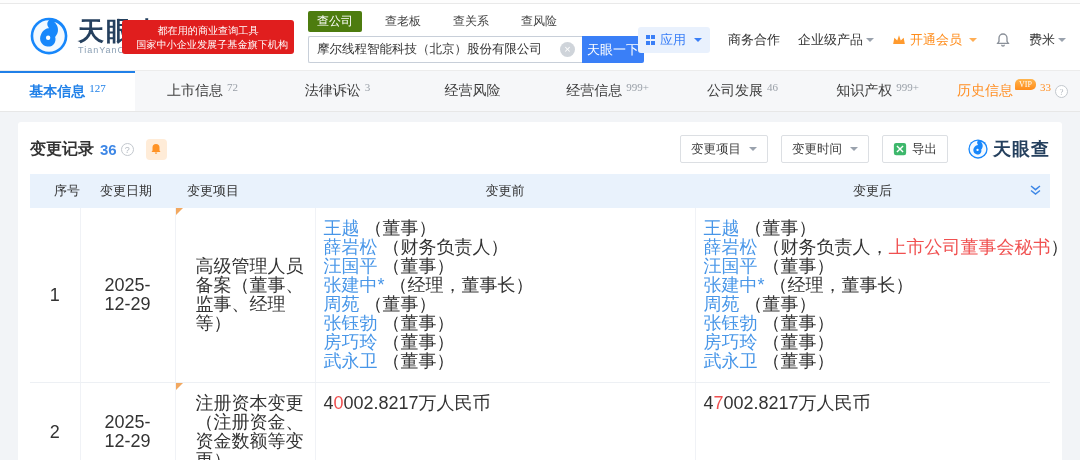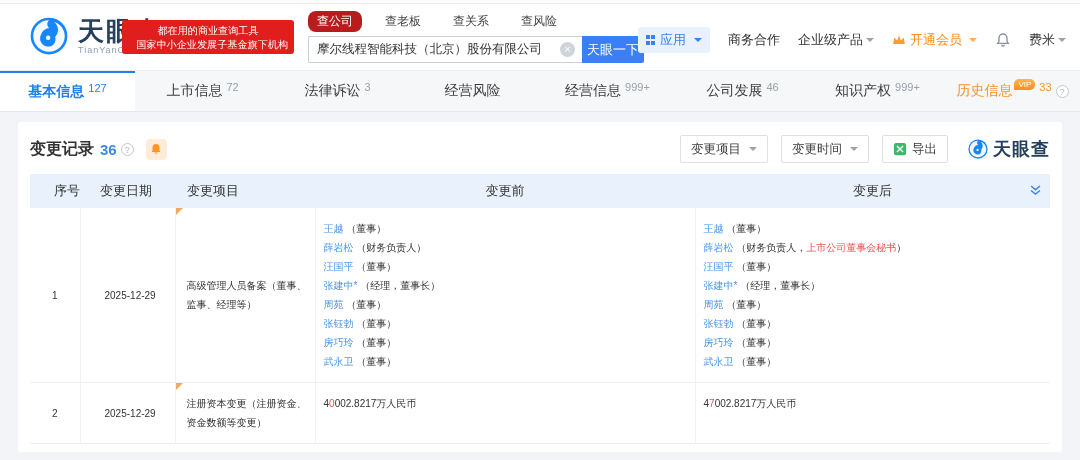--- a/index.html
+++ b/index.html
@@ -12,39 +12,39 @@
   .header:before { content:""; position:absolute; top:0; left:0; right:0; height:1px; background:#e9e9e9; }
   .logo-wrap { position:absolute; left:28px; top:12px; display:flex; align-items:center; }
   .logo-text { margin-left:8px; }
   .brand { font-size:26px; font-weight:bold; color:#25405e; letter-spacing:2px; line-height:26px; }
   .brand-domain { font-size:9px; color:#8ba0b5; letter-spacing:1px; margin-top:1px; }
   .banner { position:absolute; left:122px; top:17px; width:172px; background:#e01e1e; color:#fff; border-radius:3px; padding:3px 8px; text-align:center; }
   .banner div { font-size:11px; line-height:14px; white-space:nowrap; transform:scale(.92); transform-origin:center; }
   .search-area { position:absolute; left:308px; top:8px; width:336px; }
   .stabs { display:flex; align-items:center; gap:14px; margin-bottom:4px; }
   .stab { font-size:12px; color:#454545; padding:2px 9px; cursor:pointer; }
-  .stab.active { background:#b91c1c; color:#fff; border-radius:8px; }
+  .stab.active { background:#4d7c0f; color:#fff; border-radius:2px; }
   .sbox { display:flex; height:27px; }
   .sinput { position:relative; flex:1; }
   .sinput input { width:100%; height:27px; border:1px solid #c8cfd9; border-right:none; border-radius:2px 0 0 2px; padding:0 26px 0 8px; font-size:12.5px; color:#333; outline:none; font-family:inherit; }
   .clear-ic { position:absolute; right:7px; top:6px; width:15px; height:15px; border-radius:50%; background:#cfd4da; color:#fff; font-size:11px; line-height:15px; text-align:center; cursor:pointer; }
   .sbtn { width:62px; background:#3a7ff7; color:#fff; border:none; font-size:13px; border-radius:0 2px 2px 0; cursor:pointer; font-family:inherit; }
   .nav { position:absolute; right:14px; top:24px; display:flex; align-items:center; gap:18px; font-size:13px; color:#333; }
   .nav-pill { display:flex; align-items:center; gap:5px; background:#e9f1fd; color:#3a7ff7; padding:4px 8px; border-radius:3px; cursor:pointer; }
   .grid-ic { display:inline-grid; grid-template-columns:4px 4px; grid-gap:1.5px; }
   .grid-ic i { width:4px; height:4px; background:#3a7ff7; display:block; }
   .caret { display:inline-block; width:0; height:0; border-left:4px solid transparent; border-right:4px solid transparent; border-top:4.5px solid #9aa2ad; margin-left:3px; }
   .nav-pill .caret { border-top-color:#3a7ff7; }
   .nav-item { cursor:pointer; display:flex; align-items:center; }
   .vip-link { color:#ff8c1a; display:flex; align-items:center; gap:4px; cursor:pointer; }
   .vip-link .caret { border-top-color:#ffae55; }
 
   
   .tabbar { display:flex; height:42px; background:#f6f7f9; border-top:1px solid #ececec; border-bottom:1px solid #e7e7e7; }
-  .tab { flex:1; display:flex; align-items:center; justify-content:center; font-size:14px; color:#3c3c3c; cursor:pointer; position:relative; }
+  .tab { flex:1; display:flex; align-items:center; justify-content:center; font-size:14px; color:#3c3c3c; cursor:pointer; position:relative;font-family:Liberation Serif, serif; }
   .tab.active { background:#fff; color:#2080e8; font-weight:bold; border-top:2px solid #2080e8; }
   .tab-count { font-size:11px; color:#9aa0a8; margin-left:4px; vertical-align:super; font-weight:normal; position:relative; top:-4px; }
   .tab.active .tab-count { color:#2080e8; }
   .tab.vip-tab { color:#ff9026; }
   .tab.vip-tab .tab-count { color:#ff9026; }
   .vip-tag { position:absolute; font-size:8px; background:linear-gradient(180deg,#ffb54f,#ff8c1a); color:#fff; border-radius:5px 5px 5px 1px; padding:0 4px; line-height:11px; top:5px; margin-left:2px; }
   .qmark { display:inline-block; width:13px; height:13px; border-radius:50%; border:1px solid #c3c8ce; color:#b4bac1; font-size:9px; line-height:12px; text-align:center; margin-left:4px; background:#fff; }
 
   
   .content { padding:10px 18px 0; }
@@ -55,25 +55,25 @@
   .follow-chip { width:21px; height:21px; background:#ffecd8; border-radius:4px; margin-left:12px; display:flex; align-items:center; justify-content:center; cursor:pointer; }
   .sec-actions { margin-left:auto; display:flex; align-items:center; gap:13px; }
   .btn { height:28px; display:flex; align-items:center; gap:5px; border:1px solid #dcdfe3; border-radius:2px; background:#fff; padding:0 10px; font-size:12.5px; color:#3c3c3c; cursor:pointer; font-family:inherit; }
   .wm { display:flex; align-items:center; gap:4px; margin-left:6px; }
   .wm-text { font-size:18px; font-weight:bold; color:#25405e; letter-spacing:1px; }
 
   
   table { border-collapse:collapse; table-layout:fixed; width:1020px; margin-top:10px; }
   thead td { background:#e9f2fc; height:34px; font-size:13px; color:#333; }
   thead td.c { text-align:center; }
-  tbody td { border-bottom:1px solid #edf0f4; border-right:1px solid #f0f2f6; font-size:10px; vertical-align:top; padding:11px 8px; line-height:19px; }
+  tbody td { border-bottom:1px solid #edf0f4; border-right:1px solid #f0f2f6; font-size:18px; vertical-align:top; padding:11px 8px; line-height:19px; }
   tbody td:last-child { border-right:none; }
   tbody td.no { text-align:center; vertical-align:middle; }
   tbody td.date { padding-left:24px; vertical-align:middle; }
-  tbody td.item { padding-left:11px; vertical-align:middle; position:relative; }
+  tbody td.item { padding-left:20px; vertical-align:middle; position:relative; }
   td.item .corner { position:absolute; top:0; left:0; width:0; height:0; border-top:7px solid #f2a860; border-right:7px solid transparent; }
   thead td.no { text-align:right; }
   thead td.date { padding-left:20px; }
   thead td.item { padding-left:12px; }
   .line { white-space:nowrap; }
   .lnk { color:#4896e8; cursor:pointer; }
   .red { color:#f05050; }
   .hdr-rel { position:relative; }
   .dbl-chevron { position:absolute; right:8px; top:10px; cursor:pointer; }
 </style>

